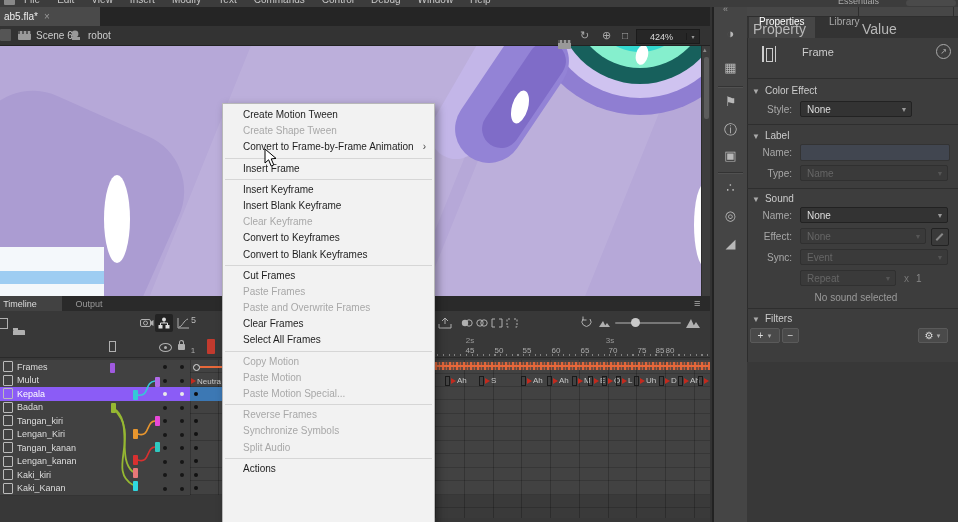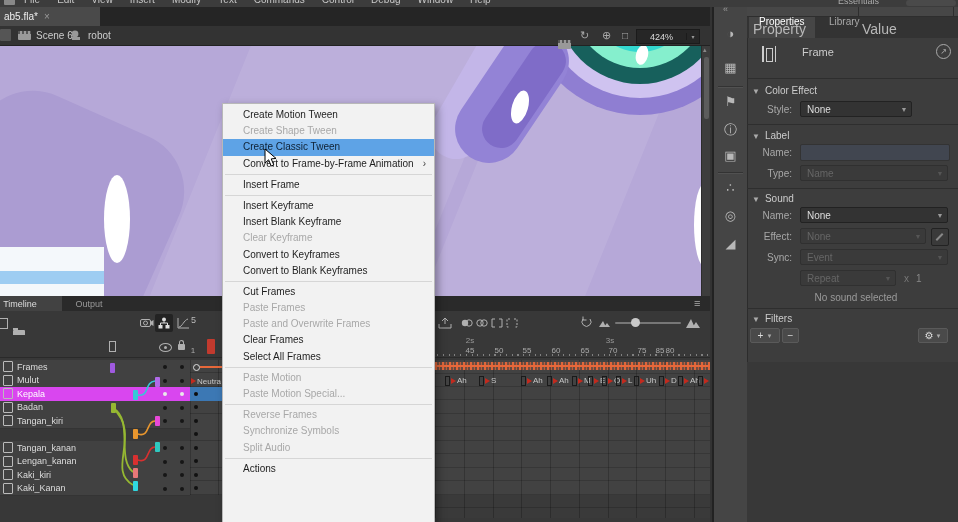--- a/index.html
+++ b/index.html
@@ -48,21 +48,21 @@
   .i-trash{width:8px;height:10px;border:1px solid #b0b0b0;border-top:none;position:relative;border-radius:0 0 2px 2px}
   .i-trash:before{content:"";position:absolute;left:-2px;top:-2px;width:10px;height:1px;background:#b0b0b0}
   .i-newlayer{width:12px;height:9px;border:1px solid #b0b0b0;position:relative}
   #tl-ruler{left:0;top:39px;width:710px;height:22px;background:#383838;border-bottom:1px solid #2a2a2a}
   .sec{position:absolute;top:1px;color:#999;font-size:8px;transform:translateX(-50%)}
   .num{position:absolute;top:11px;color:#aaa;font-size:8px;transform:translateX(-50%)}
   #playhead{position:absolute;left:207px;top:4px;width:8px;height:15px;background:#c23a2e;border-radius:1px}
   
   #layers{left:0;top:64px;width:190px;height:135px}
   .lrow{position:absolute;left:0;width:190px;height:13.5px;background:#414141;border-bottom:1px solid #343434;display:flex;align-items:center}
-  .lrow.sel{background:#d946ef}
+  .lrow.sel{background:#8b5cf6}
   .lrow .nm{color:#ddd;font-size:9px;margin-left:4px}
   .lrow.sel .nm{color:#fff}
   .page-ic{width:8px;height:9px;border:1px solid #bbb;margin-left:3px;border-radius:1px;flex:none}
   .ldot{position:absolute;width:4px;height:4px;border-radius:50%;background:#161616;top:5px}
   .lrow.sel .ldot{background:#eaeaea}
   #frames-sliver{left:190px;top:64px;width:32px;height:135px;overflow:hidden;
     background:repeating-linear-gradient(90deg,rgba(0,0,0,0.22) 0 1px,transparent 1px 28px),
                repeating-linear-gradient(180deg,#424242 0 12.5px,#363636 12.5px 13.5px)}
   #frames-right{left:435px;top:64px;width:275px;height:158px;overflow:hidden;
     background:repeating-linear-gradient(90deg,rgba(0,0,0,0.22) 0 1px,transparent 1px 28.75px),
@@ -309,20 +309,26 @@
         <span class="nm">Badan</span>
         <div class="ldot" style="left:163px"></div>
         <div class="ldot" style="left:180px"></div>
       </div>
     <div class="lrow" style="top:54px">
         <div class="page-ic"></div>
         <span class="nm">Tangan_kiri</span>
         <div class="ldot" style="left:163px"></div>
         <div class="ldot" style="left:180px"></div>
       </div>
+    <div class="lrow" style="top:67.5px">
+        <div class="page-ic"></div>
+        <span class="nm">Lengan_Kiri</span>
+        <div class="ldot" style="left:163px"></div>
+        <div class="ldot" style="left:180px"></div>
+      </div>
     <div class="lrow" style="top:81px">
         <div class="page-ic"></div>
         <span class="nm">Tangan_kanan</span>
         <div class="ldot" style="left:163px"></div>
         <div class="ldot" style="left:180px"></div>
       </div>
     <div class="lrow" style="top:94.5px">
         <div class="page-ic"></div>
         <span class="nm">Lengan_kanan</span>
         <div class="ldot" style="left:163px"></div>
@@ -439,37 +445,37 @@
         <span class="kbox"></span>
         <span class="kflag"></span>
       </div>
     <div class="r" style="left:0;top:135px;width:275px;height:23px;background:rgba(0,0,0,0.12)"></div>
   </div>
 </div>
 
 <div class="r" id="ctxmenu">
   <div class="mi">Create Motion Tween</div>
   <div class="mi dis">Create Shape Tween</div>
-  <div class="mi hl">Create Classic Tween</div>
   <div class="mi"><span>Convert to Frame-by-Frame Animation</span><span class="arr">›</span></div>
   <div class="msep"></div>
   <div class="mi">Insert Frame</div>
   <div class="msep"></div>
   <div class="mi">Insert Keyframe</div>
   <div class="mi">Insert Blank Keyframe</div>
   <div class="mi dis">Clear Keyframe</div>
   <div class="mi">Convert to Keyframes</div>
   <div class="mi">Convert to Blank Keyframes</div>
   <div class="msep"></div>
   <div class="mi">Cut Frames</div>
   <div class="mi dis">Paste Frames</div>
   <div class="mi dis">Paste and Overwrite Frames</div>
   <div class="mi">Clear Frames</div>
   <div class="mi">Select All Frames</div>
   <div class="msep"></div>
+  <div class="mi dis">Copy Motion</div>
   <div class="mi dis">Paste Motion</div>
   <div class="mi dis">Paste Motion Special...</div>
   <div class="msep"></div>
   <div class="mi dis">Reverse Frames</div>
   <div class="mi dis">Synchronize Symbols</div>
   <div class="mi dis">Split Audio</div>
   <div class="msep"></div>
   <div class="mi">Actions</div>
 </div>
 

